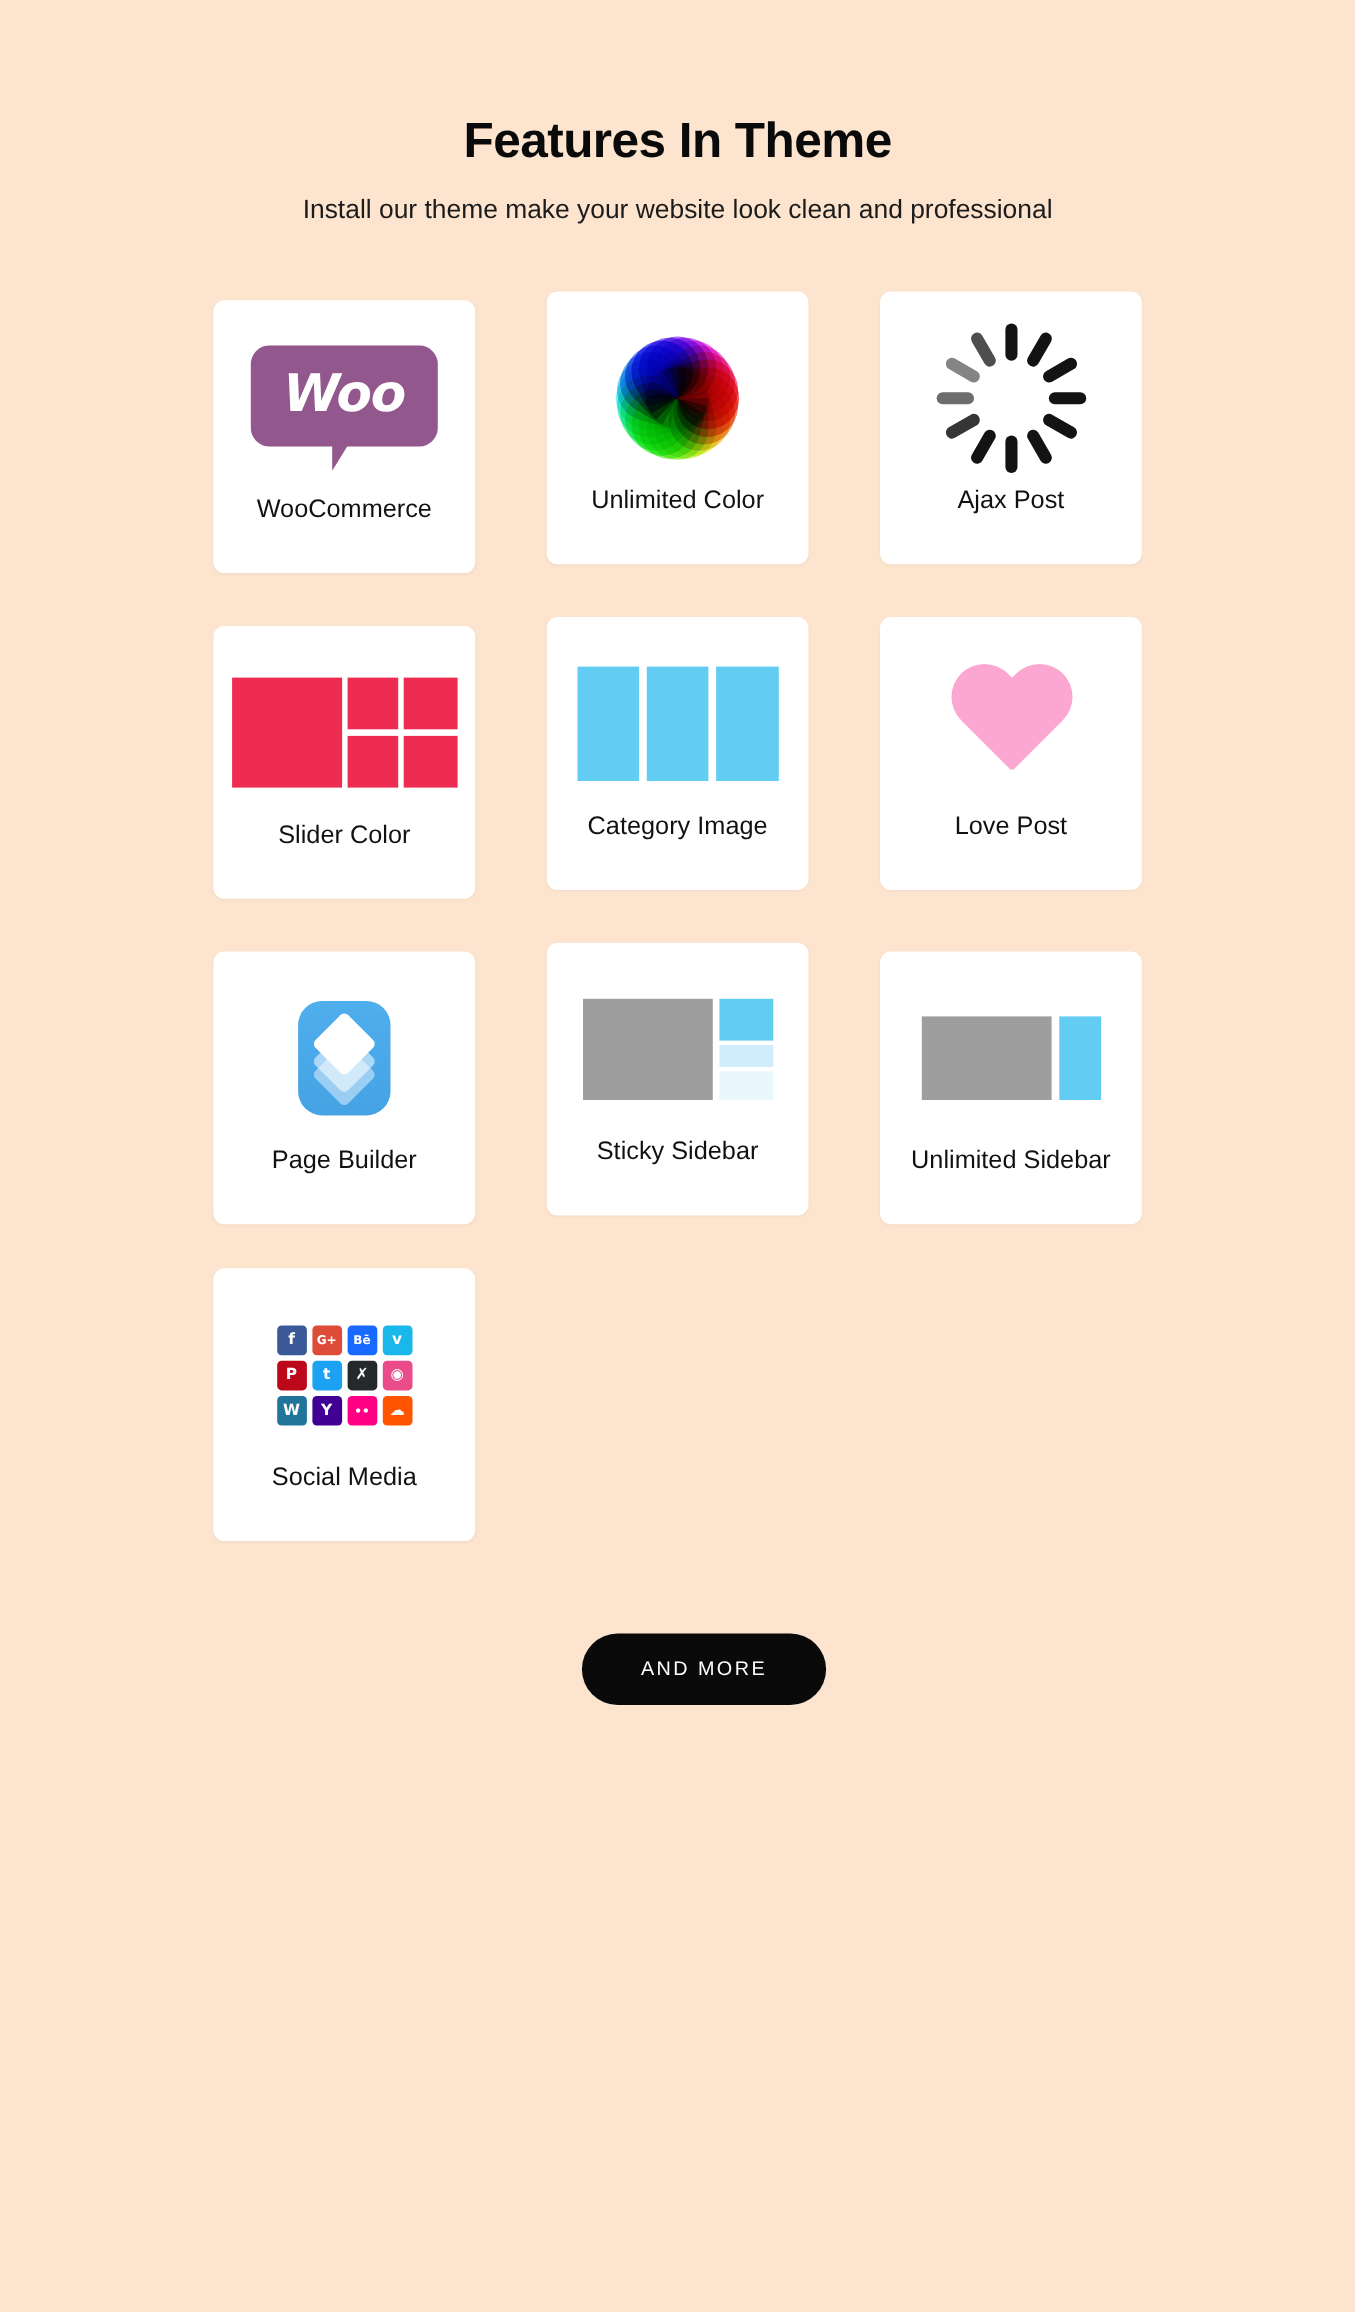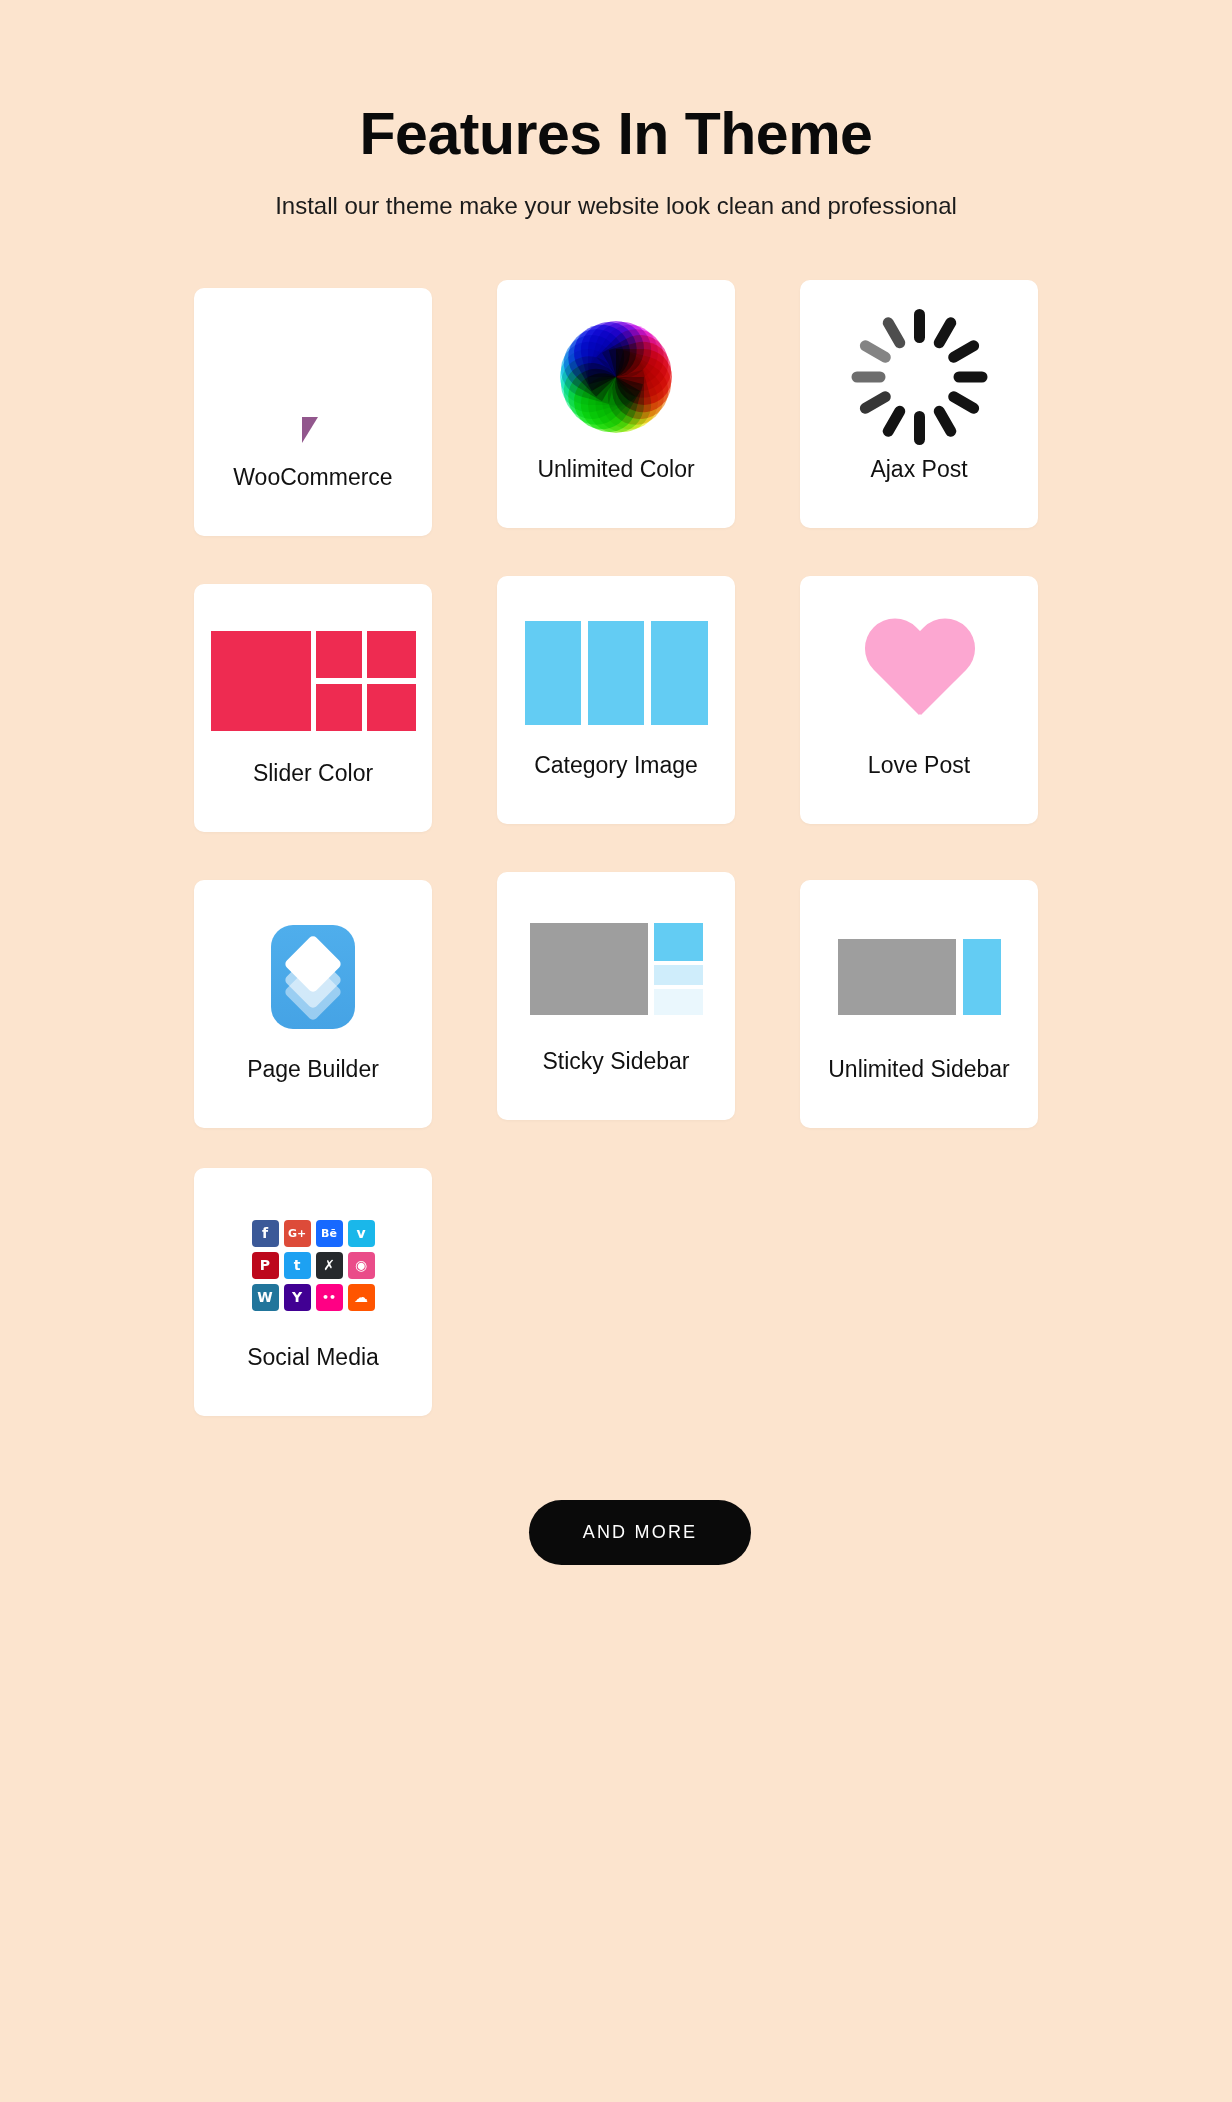--- a/index.html
+++ b/index.html
@@ -18,21 +18,21 @@
     position: relative;
     background: #FCE4CE;
   }
 
   
   .header {
     padding-top: 104px;
     text-align: center;
   }
   .page-title {
-    font-size: 59px;
+    font-size: 45px;
     font-weight: 700;
     color: #0a0a0a;
     letter-spacing: -0.5px;
     line-height: 1.05;
   }
   .page-subtitle {
     margin-top: 24px;
     font-size: 24px;
     font-weight: 400;
     color: #1b1b1b;
@@ -235,20 +235,23 @@
   <div class="header">
     <h1 class="page-title">Features In Theme</h1>
     <p class="page-subtitle">Install our theme make your website look clean and professional</p>
   </div>
 
   <div class="grid">
 
     <div class="card r1 c1">
       <div class="card-icon">
         <div class="woo-wrap">
+          <div class="woo-bub">
+              <span class="woo-txt">Woo</span>
+            </div>
           <div class="woo-tail"></div>
         </div>
       </div>
       <div class="card-label">WooCommerce</div>
     </div>
 
     <div class="card r1 c2">
       <div class="card-icon">
         <div class="wheel" id="wheel">
             <div class="petal" style="background: rgb(140, 43, 238); transform: rotate(0deg);"></div>

